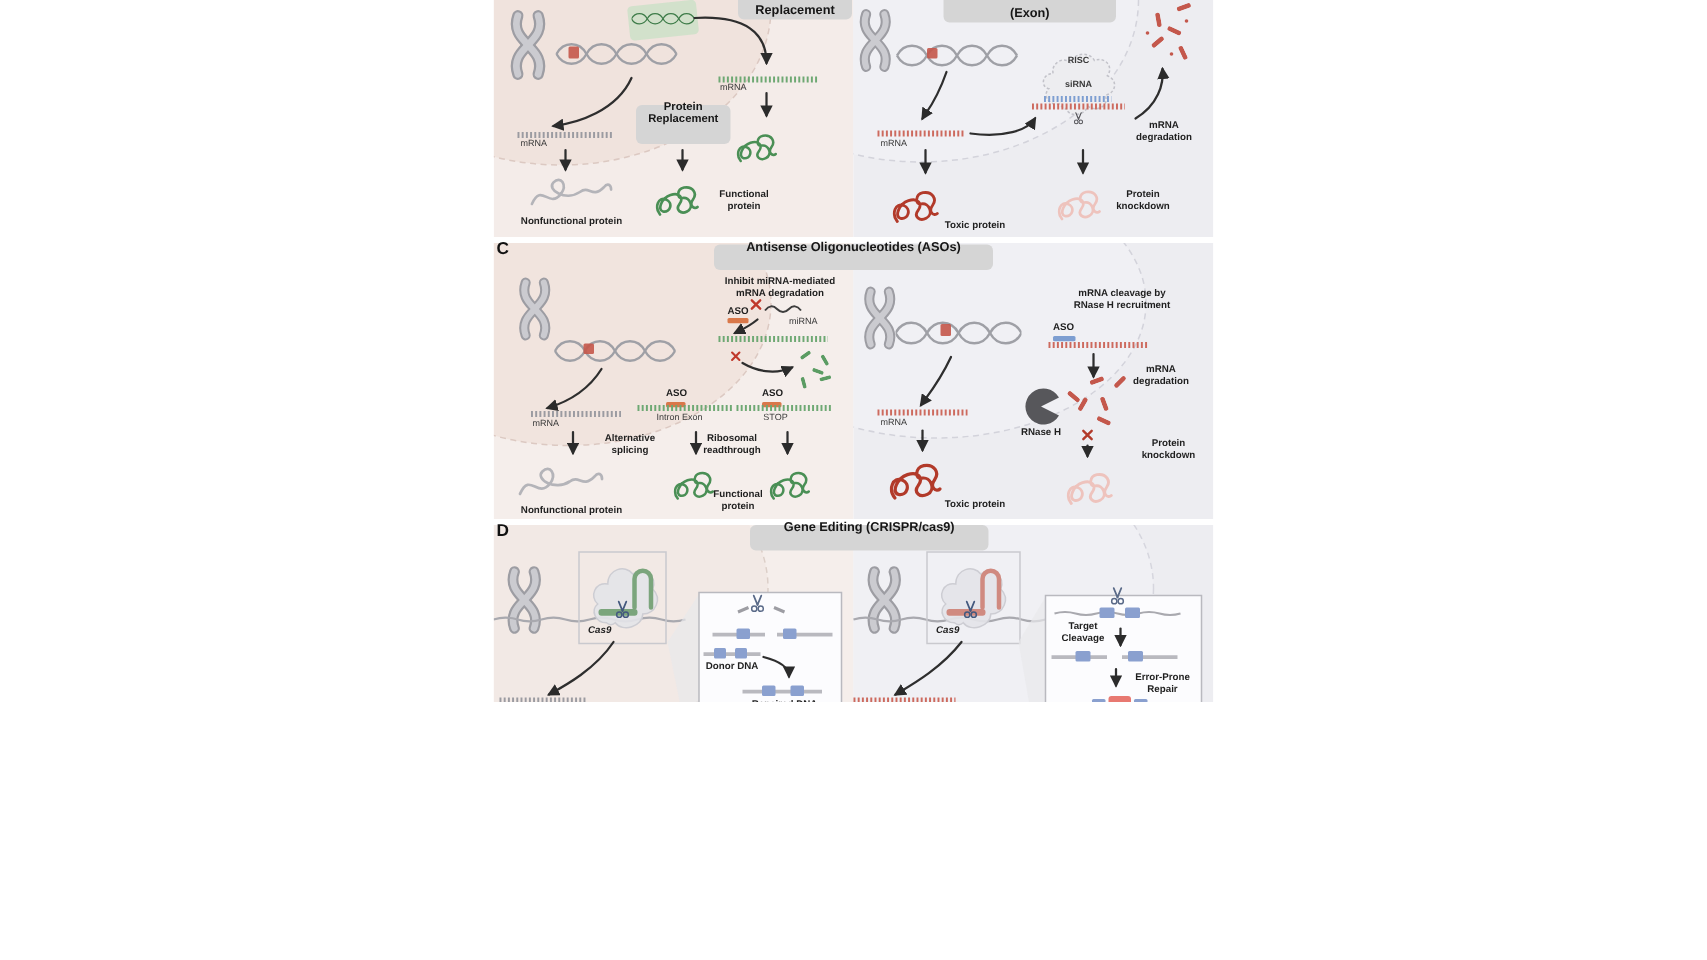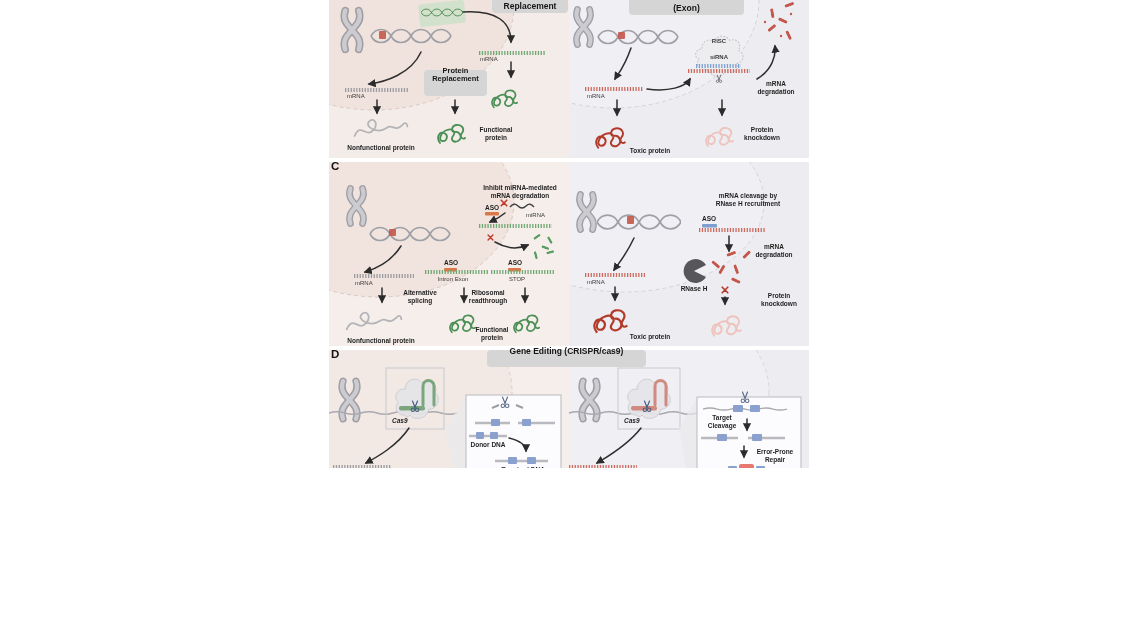--- a/index.html
+++ b/index.html
@@ -346,21 +346,24 @@
     <path class="ar" d="M418,636 L418,612" marker-end="url(#ah)" stroke-width="2"></path>
   </g>
 </svg>
 
 <div class="pill" style="left:163px;top:-14px;width:76px;height:27px">
         <span>Replacement</span>
       </div>
 <div class="pill" style="left:300px;top:-16px;width:115px;height:31px">
         <span>(Exon)</span>
       </div>
-<div class="pill mid" style="left:158px;top:350px;width:159px;height:17px">
+<div class="pill mid" style="left:147px;top:163px;width:186px;height:17px">
+        <span>Antisense Oligonucleotides (ASOs)</span>
+      </div>
+<div class="pill mid" style="left:171px;top:350px;width:159px;height:17px">
         <span>Gene Editing (CRISPR/cas9)</span>
       </div>
 
 <div class="letter" style="left:2px;top:160px">C</div>
 <div class="letter" style="left:2px;top:348px">D</div>
 <div class="letter" style="left:2px;top:544px">E</div>
 
 <div class="tiny" style="left:18px;top:93px">mRNA</div>
 <div class="lbl" style="left:2px;top:144px;width:100px">Nonfunctional protein</div>
 <div class="pill mid" style="left:95px;top:70px;width:63px;height:26px;font-size:7.5px;line-height:1.1;white-space:pre-line"><span>Protein

